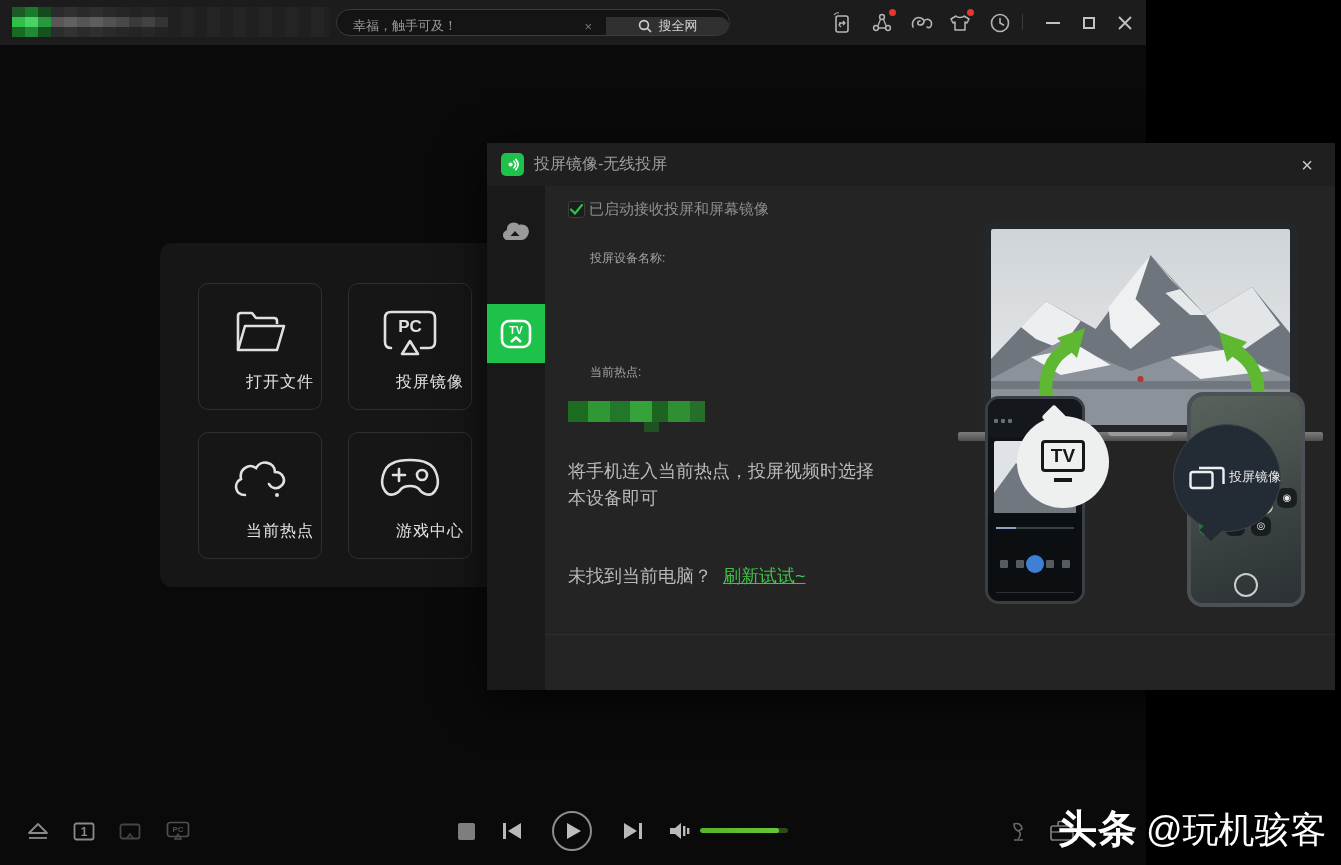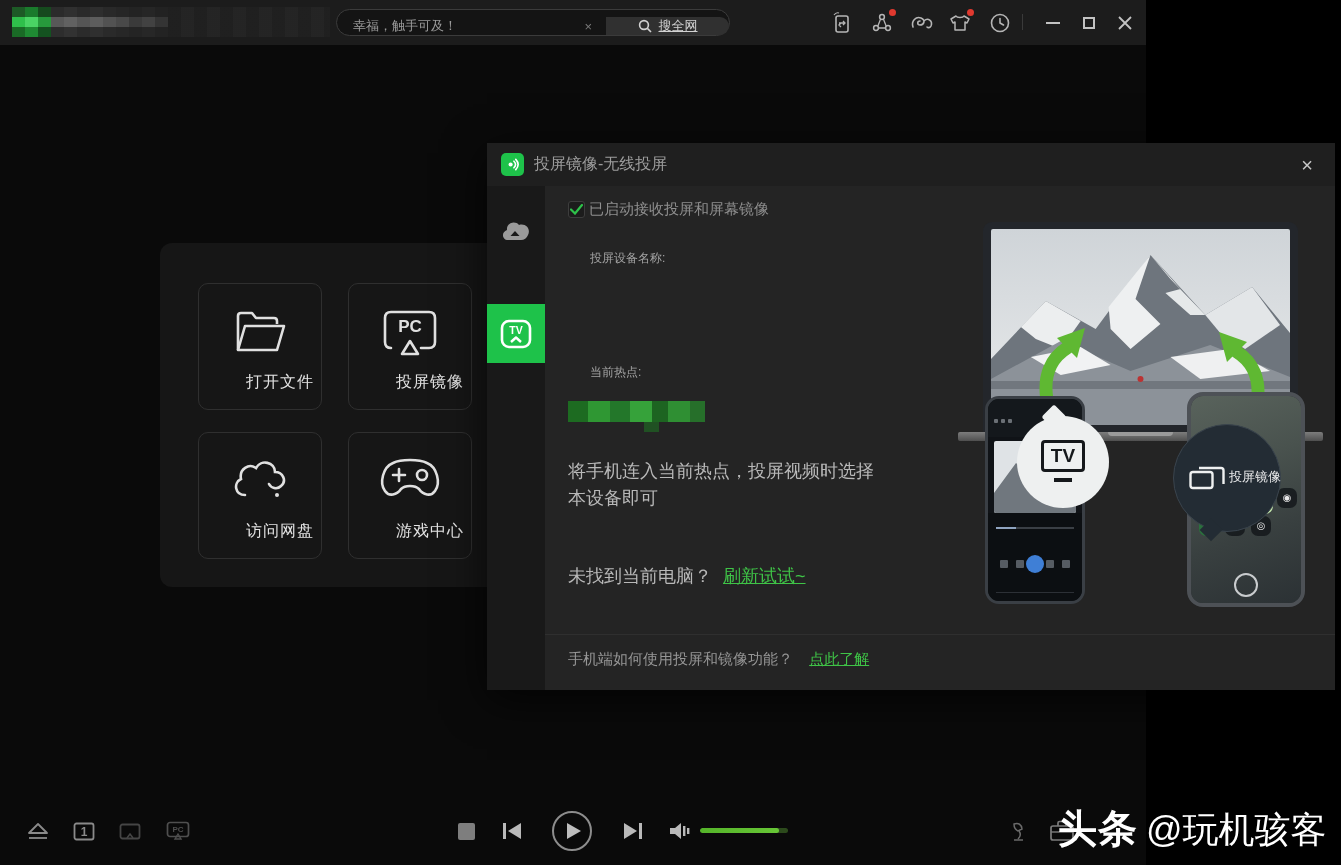--- a/index.html
+++ b/index.html
@@ -18,21 +18,21 @@
   .mos { display:inline-block; width:13px; height:10px; vertical-align:top; }
 
   
   #searchbox { position:absolute; left:336px; top:9px; width:394px; height:27px;
                border:1px solid #3b3b3b; border-radius:14px; background:#141414; display:flex;align-items:flex-end; }
   #search-input-zone { flex:1; display:flex; align-items:center; padding:0 10px 0 16px; }
   #search-text { color:#9a9a9a; font-size:13px; flex:1; white-space:nowrap; overflow:hidden; }
   #search-clear { color:#7a7a7a; font-size:13px; cursor:pointer; padding:0 4px; }
   #search-button { width:123px; background:#303030; border-radius:0 13px 13px 0;
                    display:flex; align-items:center; justify-content:center; gap:7px;
-                   color:#d2d2d2; font-size:13px; cursor:pointer;text-decoration:underline; }
+                   color:#d2d2d2; font-size:13px; cursor:pointer; }
 
   .tb-icon { position:absolute; top:11px; width:24px; height:24px; display:flex;
              align-items:center; justify-content:center; }
   .red-dot { position:absolute; right:-2px; top:-2px; width:7px; height:7px;
              border-radius:50%; background:#e0392f; }
   .win-ctl { position:absolute; top:11px; width:26px; height:24px; display:flex;
              align-items:center; justify-content:center; }
 
   
   #home-card { position:absolute; left:160px; top:243px; width:340px; height:344px;
@@ -254,21 +254,21 @@
       </div>
       <div class="lbl">投屏镜像</div>
     </div>
     <div class="home-btn" style="left:38px;top:189px">
       <div class="ic">
         <svg width="58" height="46" viewBox="0 0 58 46">
           <path d="M14 38 C4 38 2 26 10 22 C8 12 18 6 25 11 C30 2 44 5 44 15 C52 15 56 24 50 29 C46 33 40 31 38 27" fill="none" stroke="#e0e0e0" stroke-width="2.6" stroke-linecap="round"></path>
           <circle cx="46" cy="38" r="2" fill="#e0e0e0"></circle>
         </svg>
       </div>
-      <div class="lbl">访问网盘</div>
+      <div class="lbl">当前热点</div>
     </div>
     <div class="home-btn" style="left:188px;top:189px">
       <div class="ic">
         <svg width="62" height="46" viewBox="0 0 62 46">
           <path d="M14 6 C22 2 40 2 48 6 C58 10 62 26 56 34 C52 40 44 38 40 32 C36 28 26 28 22 32 C18 38 10 40 6 34 C0 26 4 10 14 6 Z" fill="none" stroke="#e0e0e0" stroke-width="2.6" stroke-linejoin="round"></path>
           <path d="M20 12 v12 M14 18 h12" stroke="#e0e0e0" stroke-width="2.6" stroke-linecap="round"></path>
           <circle cx="43" cy="18" r="5" fill="none" stroke="#e0e0e0" stroke-width="2.6"></circle>
         </svg>
       </div>
       <div class="lbl">游戏中心</div>
@@ -400,24 +400,20 @@
 
     <div id="notfound-row">
       <span>未找到当前电脑？</span>
       <span class="green-link" style="margin-left:6px">刷新试试~</span>
     </div>
 
     <div id="instruction">将手机连入当前热点，投屏视频时选择本设备即可</div>
 
     <div id="dlg-divider"></div>
 
-    <div id="footer-row">
-      <span>手机端如何使用投屏和镜像功能？</span>
-      <span class="green-link">点此了解</span>
-    </div>
 
     <div id="illus">
 
       <div id="laptop-screen">
         <svg width="299" height="196" viewBox="0 0 300 196" preserveAspectRatio="none">
           <defs>
             <linearGradient id="sky" x1="0" y1="0" x2="0" y2="1">
               <stop offset="0" stop-color="#cfd4d8"></stop>
                 <stop offset="1" stop-color="#e9ebec"></stop>
             </linearGradient>

